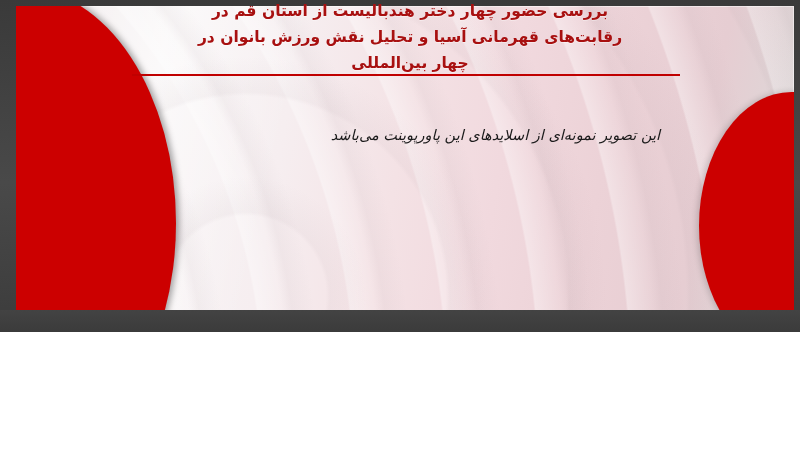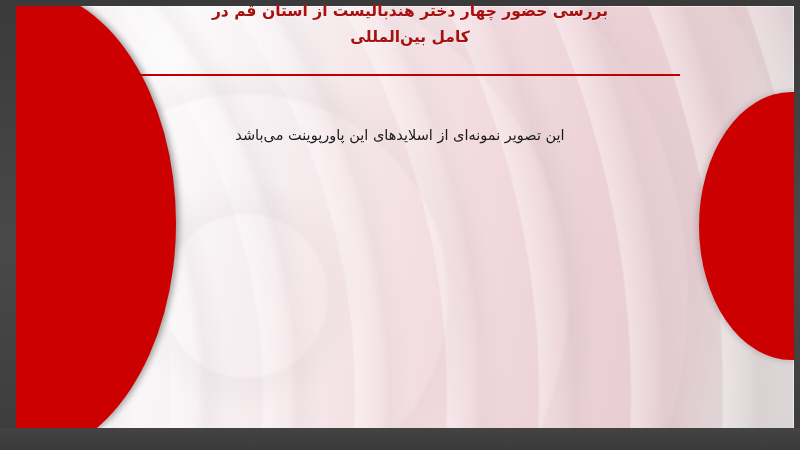--- a/index.html
+++ b/index.html
@@ -4,21 +4,21 @@
 <style>
   html, body {
     margin: 0;
     padding: 0;
     background: #ffffff;
   }
 
   #slide {
     position: relative;
     width: 800px;
-    height: 450px;
+    height: 332px;
     overflow: hidden;
     background: #3f3f3f;
     font-family: "DejaVu Sans", "Liberation Sans", sans-serif;
   }
 
   
   .frame-dark {
     position: absolute;
     inset: 0;
     background: linear-gradient(180deg, #3a3a3a 0%, #494949 55%, #3c3c3c 100%);
@@ -152,22 +152,23 @@
     border-top: 2px solid #c00000;
     z-index: 7;
   }
 
   
   .body-block {
     position: absolute;
     right: 140px;
     top: 118px;
     width: 520px;
-    text-align: center;
+    text-align: right;
     z-index: 6;
+    font-style: italic;
   }
 
   .body-line {
     display: block;
     font-size: 14.5px;
     color: #1a1a1a;
     line-height: 35px;
     white-space: nowrap;
   }
 </style>
@@ -180,21 +181,22 @@
 
   <div class="plate">
     <div class="arcs"></div>
     <div class="arcs2"></div>
     <div class="ellipse-left"></div>
     <div class="ellipse-right"></div>
   </div>
 
   <div class="title-block">
     <span class="title-line">بررسی حضور چهار دختر هندبالیست از استان قم در</span>
-    <span class="title-line">کامل بین‌المللی</span>
+    <span class="title-line">رقابت‌های قهرمانی آسیا و تحلیل نقش ورزش بانوان در</span>
+    <span class="title-line">چهار بین‌المللی</span>
   </div>
 
   <div class="title-rule"></div>
 
   <div class="body-block">
     <span class="body-line">این تصویر نمونه‌ای از اسلایدهای این پاورپوینت می‌باشد</span>
   </div>
 
   <div class="bottom-band"></div>
 

